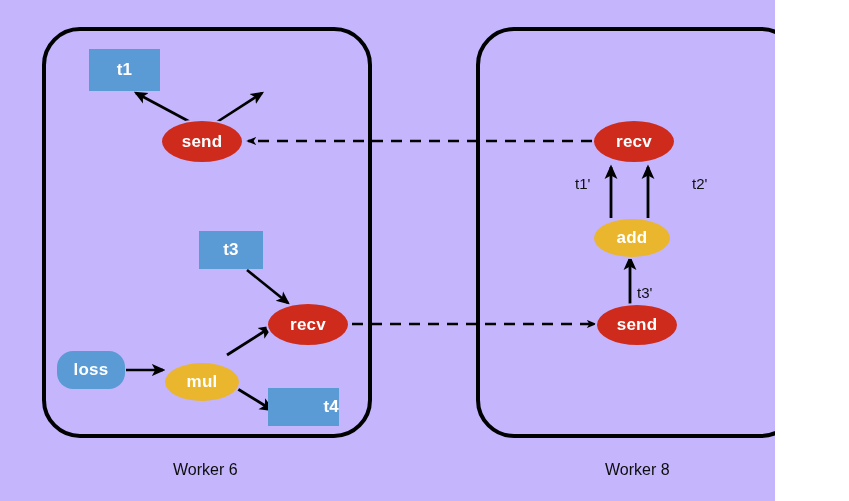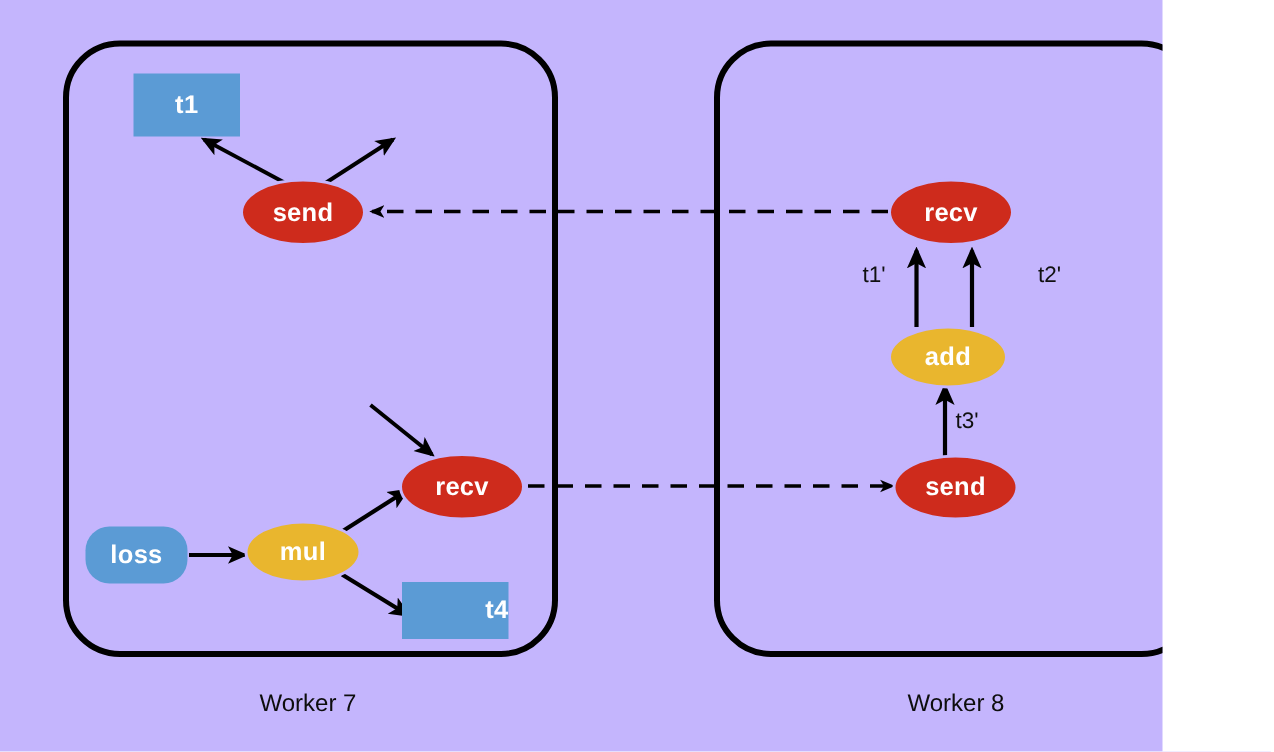--- a/index.html
+++ b/index.html
@@ -113,30 +113,33 @@
 
   <div class="node-box box-rect" style="left:89px; top:49px; width:71px; height:42px;">
     <span>t1</span>
   </div>
 
 
   <div class="node-box box-ellipse ellipse-red" style="left:160px; top:119px; width:84px; height:45px;">
     <span>send</span>
   </div>
 
+  <div class="node-box box-rect" style="left:199px; top:231px; width:64px; height:38px;">
+    <span>t3</span>
+  </div>
 
   <div class="node-box box-ellipse ellipse-red" style="left:266px; top:302px; width:84px; height:45px;">
     <span>recv</span>
   </div>
 
   <div class="node-box box-rect" style="left:57px; top:351px; width:68px; height:38px;border-radius:16px;">
     <span>loss</span>
   </div>
 
-  <div class="node-box box-ellipse ellipse-yellow" style="left:163px; top:347px; width:78px; height:42px;text-align:right;">
+  <div class="node-box box-ellipse ellipse-yellow" style="left:163px; top:361px; width:78px; height:42px;text-align:right;">
     <span>mul</span>
   </div>
 
   <div class="node-box box-rect" style="left:268px; top:388px; width:71px; height:38px;justify-content:flex-end;">
     <span>t4</span>
   </div>
 
   <div class="node-box box-ellipse ellipse-red" style="left:592px; top:119px; width:84px; height:45px;">
     <span>recv</span>
   </div>
@@ -146,19 +149,19 @@
   </div>
 
   <div class="node-box box-ellipse ellipse-red" style="left:595px; top:303px; width:84px; height:44px;">
     <span>send</span>
   </div>
 
   <div class="edge-label" style="left:575px; top:175px;text-align:right;">t1'</div>
 
   <div class="edge-label" style="left:656px; top:175px;margin-left:36px;">t2'</div>
 
-  <div class="edge-label" style="left:637px; top:272px;">t3'</div>
+  <div class="edge-label" style="left:637px; top:284px;">t3'</div>
 
-  <div class="worker-caption" style="left:173px; top:461px;">Worker 7</div>
+  <div class="worker-caption" style="left:173px; top:461px;">Worker 6</div>
 
   <div class="worker-caption" style="left:605px; top:461px;">Worker 8</div>
 
 </div>
 
 </body></html>

